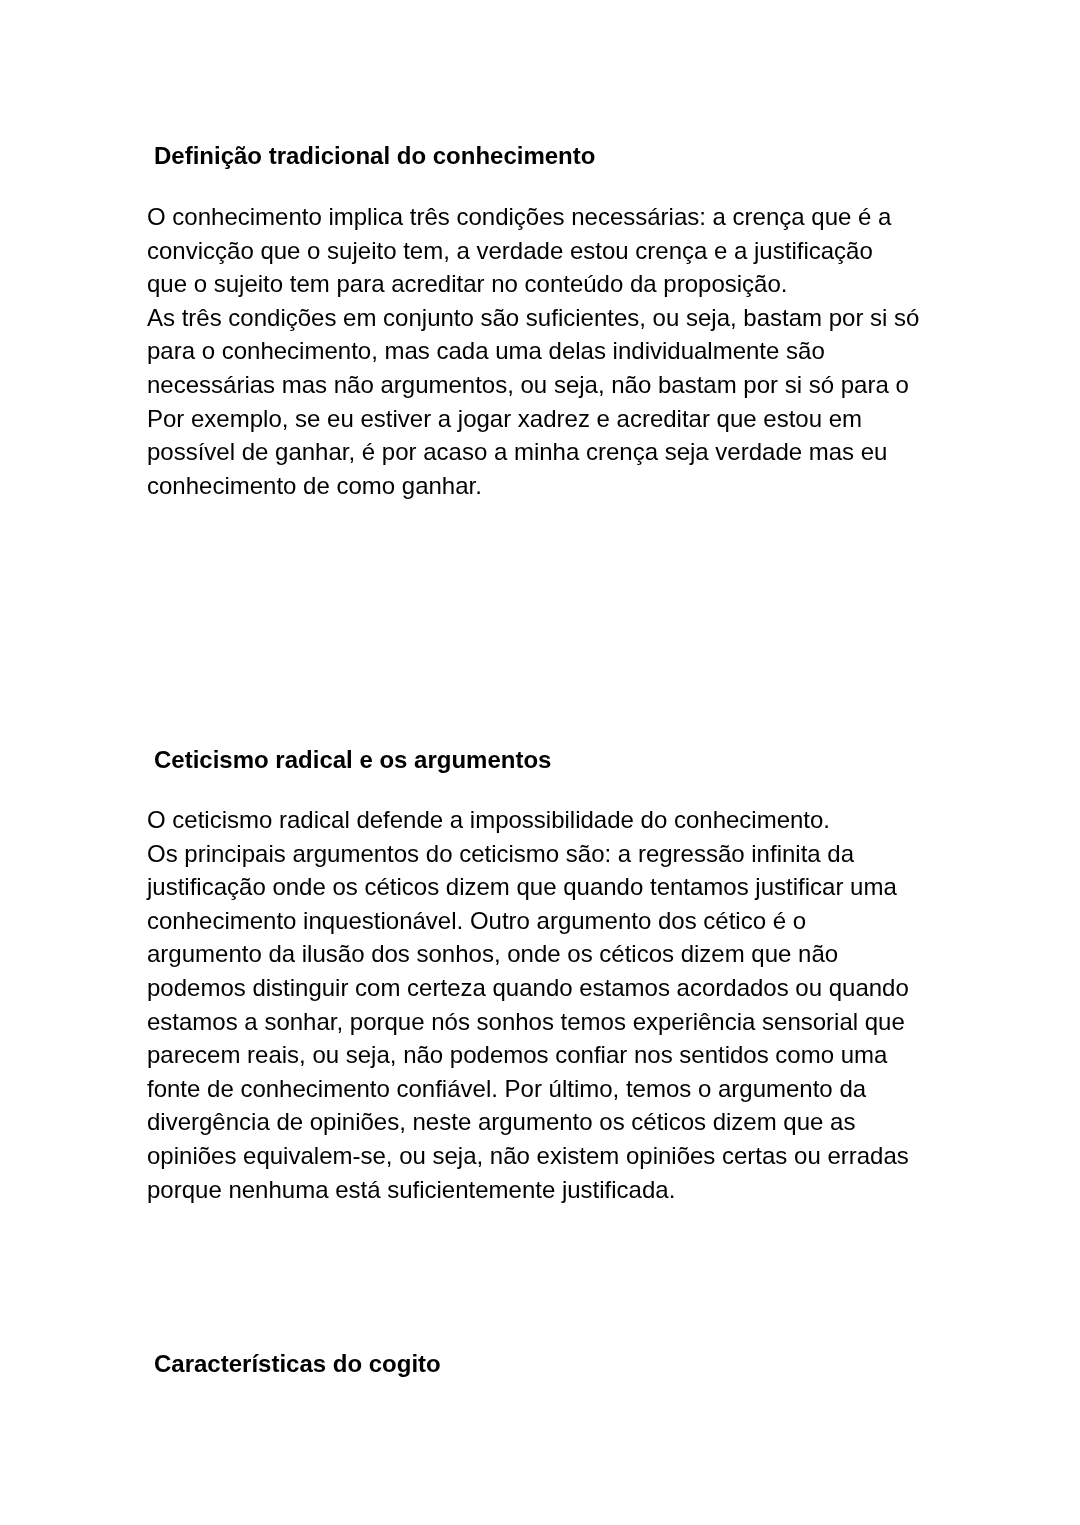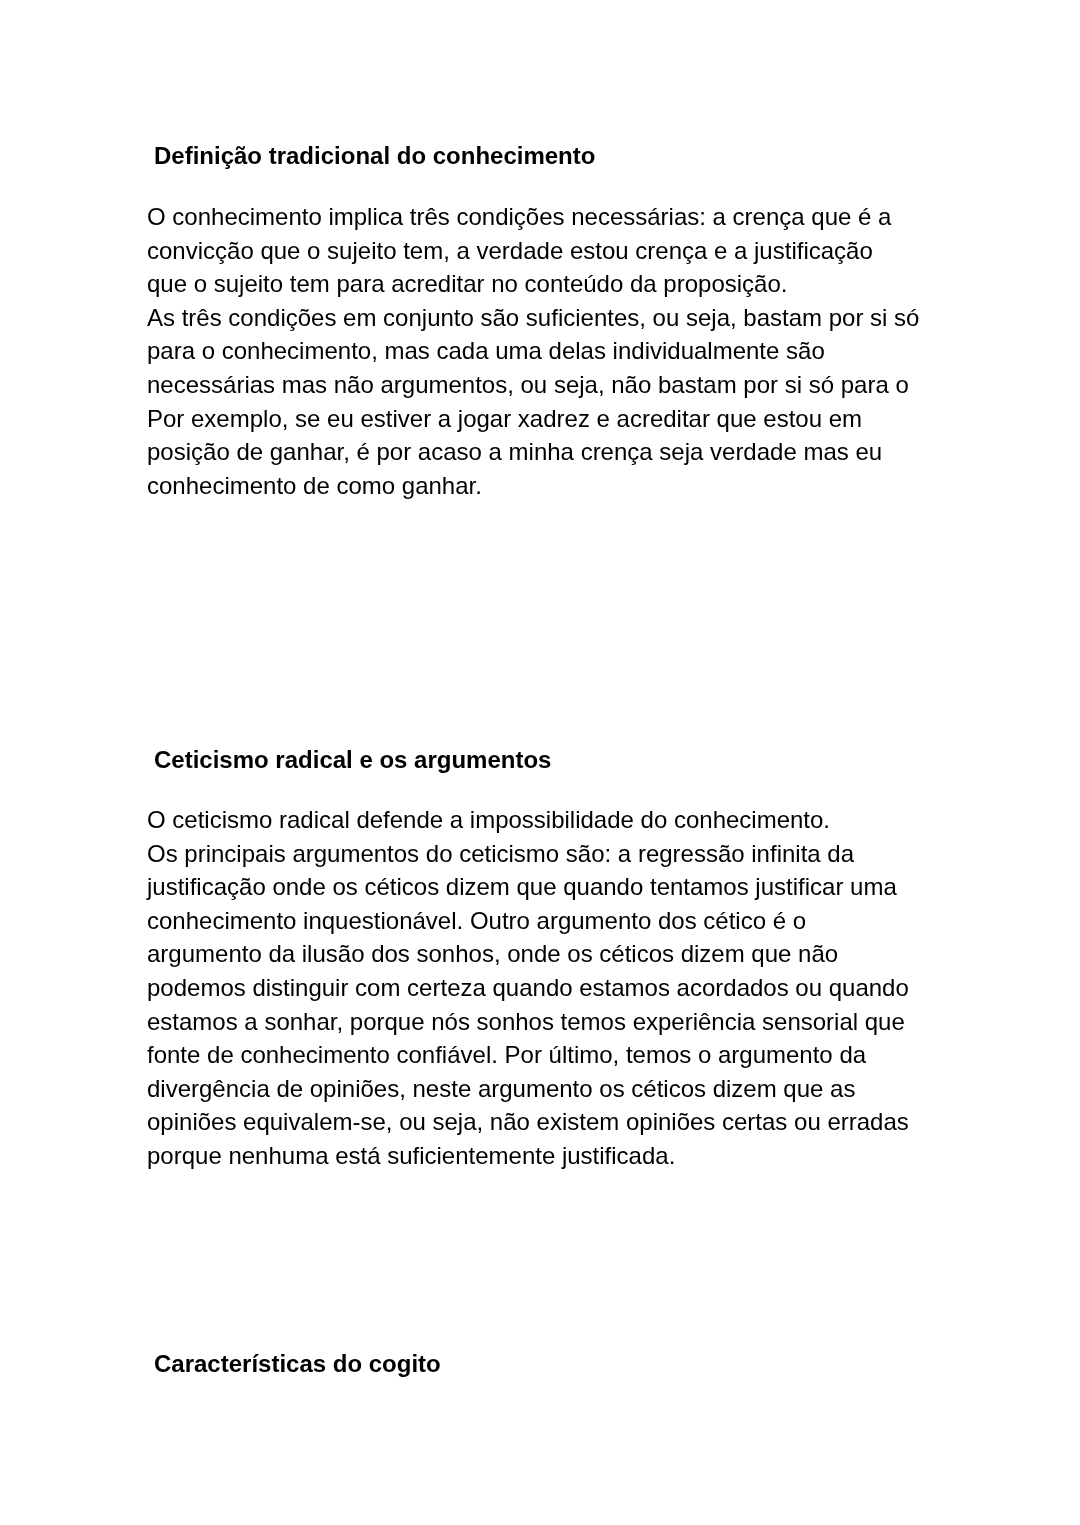--- a/index.html
+++ b/index.html
@@ -50,34 +50,35 @@
   <h2 class="heading" style="top:128px;">Definição tradicional do conhecimento</h2>
 
   <p class="para" style="top:196px;">
     <span class="line">O conhecimento implica três condições necessárias: a crença que é a</span>
     <span class="line">convicção que o sujeito tem, a verdade estou crença e a justificação</span>
     <span class="line">que o sujeito tem para acreditar no conteúdo da proposição.</span>
     <span class="line">As três condições em conjunto são suficientes, ou seja, bastam por si só</span>
     <span class="line">para o conhecimento, mas cada uma delas individualmente são</span>
     <span class="line">necessárias mas não argumentos, ou seja, não bastam por si só para o</span>
     <span class="line">Por exemplo, se eu estiver a jogar xadrez e acreditar que estou em</span>
-    <span class="line">posição de ganhar, é por acaso a minha crença seja verdade mas eu</span>
+    <span class="line">possível de ganhar, é por acaso a minha crença seja verdade mas eu</span>
     <span class="line">conhecimento de como ganhar.</span>
   </p>
 
   <h2 class="heading" style="top:732px;">Ceticismo radical e os argumentos</h2>
 
   <p class="para" style="top:799px;">
     <span class="line">O ceticismo radical defende a impossibilidade do conhecimento.</span>
     <span class="line">Os principais argumentos do ceticismo são: a regressão infinita da</span>
     <span class="line">justificação onde os céticos dizem que quando tentamos justificar uma</span>
     <span class="line">conhecimento inquestionável. Outro argumento dos cético é o</span>
     <span class="line">argumento da ilusão dos sonhos, onde os céticos dizem que não</span>
     <span class="line">podemos distinguir com certeza quando estamos acordados ou quando</span>
     <span class="line">estamos a sonhar, porque nós sonhos temos experiência sensorial que</span>
+    <span class="line">parecem reais, ou seja, não podemos confiar nos sentidos como uma</span>
     <span class="line">fonte de conhecimento confiável. Por último, temos o argumento da</span>
     <span class="line">divergência de opiniões, neste argumento os céticos dizem que as</span>
     <span class="line">opiniões equivalem-se, ou seja, não existem opiniões certas ou erradas</span>
     <span class="line">porque nenhuma está suficientemente justificada.</span>
   </p>
 
   <h2 class="heading" style="top:1336px;">Características do cogito</h2>
 
 </div>
 

